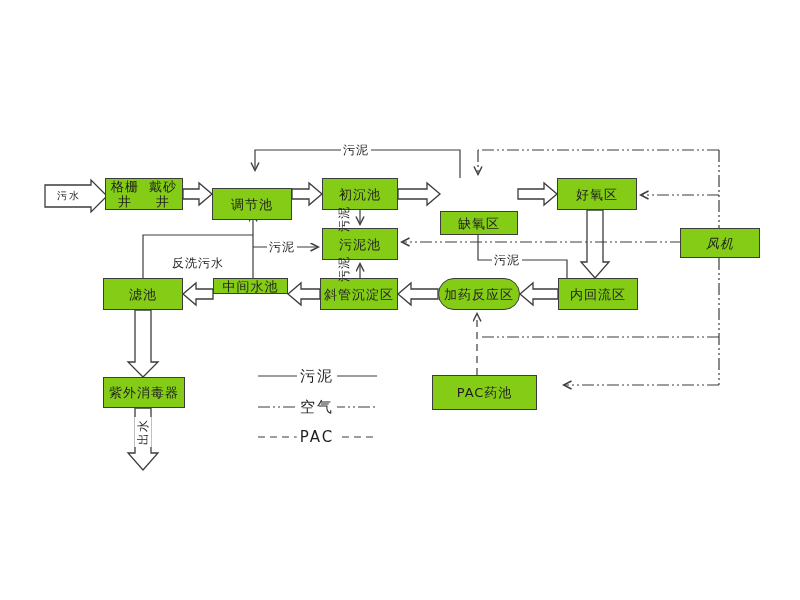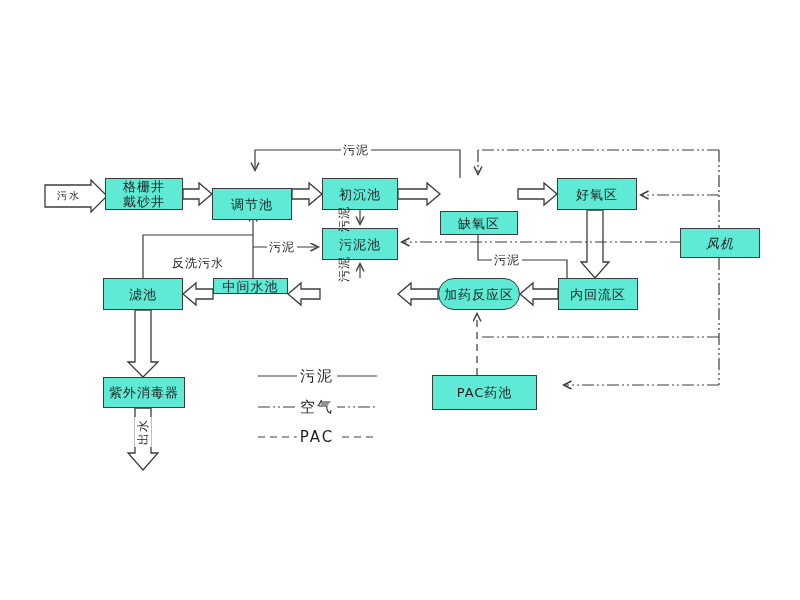--- a/index.html
+++ b/index.html
@@ -1,20 +1,20 @@
 <!DOCTYPE html>
 <html><head>
 <meta charset="utf-8">
 <style>
   html,body{margin:0;padding:0;background:#ffffff;}
   .canvas{position:relative;width:800px;height:600px;background:#ffffff;overflow:hidden;
           font-family:"DejaVu Sans","Liberation Sans",sans-serif;color:#1f1f1f;}
   svg.wires{position:absolute;left:0;top:0;width:800px;height:600px;}
-  .box{position:absolute;box-sizing:border-box;border:1.4px solid #3c3c3c;background:#5eead4;
-       display:flex;flex-direction:column;align-items:center;justify-content:center;
+  .box{position:absolute;box-sizing:border-box;border:1.4px solid #3c3c3c;background:#84cc16;
+       display:flex;flex-direction:row;align-items:center;justify-content:center;
        font-size:13px;letter-spacing:1px;text-align:center;z-index:3;}
   .box span{display:block;line-height:15px;}
   .elabel{position:absolute;transform:translate(-50%,-50%);font-size:12px;letter-spacing:1px;
           background:#ffffff;padding:0 2px;white-space:nowrap;z-index:4;}
   .vlabel{position:absolute;transform:translate(-50%,-50%) rotate(-90deg);font-size:12px;
           letter-spacing:1px;white-space:nowrap;z-index:4;}
   .vlabel.onshaft{background:#ffffff;padding:0 2px;z-index:4;}
   .inflow-label{position:absolute;transform:translate(-50%,-50%);font-size:10px;letter-spacing:2px;
           white-space:nowrap;z-index:4;}
   .legend-label{position:absolute;transform:translate(-50%,-50%);font-size:15px;letter-spacing:2px;
@@ -112,20 +112,23 @@
   </div>
   <div class="box" style="left:322px;top:228px;width:76px;height:32px;">
     <span>污泥池</span>
   </div>
   <div class="box" style="left:558px;top:278px;width:80px;height:32px;">
     <span>内回流区</span>
   </div>
   <div class="box" style="left:438px;top:278px;width:82px;height:32px;border-radius:16px;">
     <span>加药反应区</span>
   </div>
+  <div class="box" style="left:320px;top:278px;width:78px;height:32px;">
+    <span>斜管沉淀区</span>
+  </div>
   <div class="box" style="left:213px;top:278px;width:75px;height:16px;">
     <span>中间水池</span>
   </div>
   <div class="box" style="left:103px;top:278px;width:80px;height:32px;">
     <span>滤池</span>
   </div>
   <div class="box" style="left:103px;top:377px;width:82px;height:31px;">
     <span>紫外消毒器</span>
   </div>
   <div class="box" style="left:432px;top:375px;width:105px;height:35px;">

